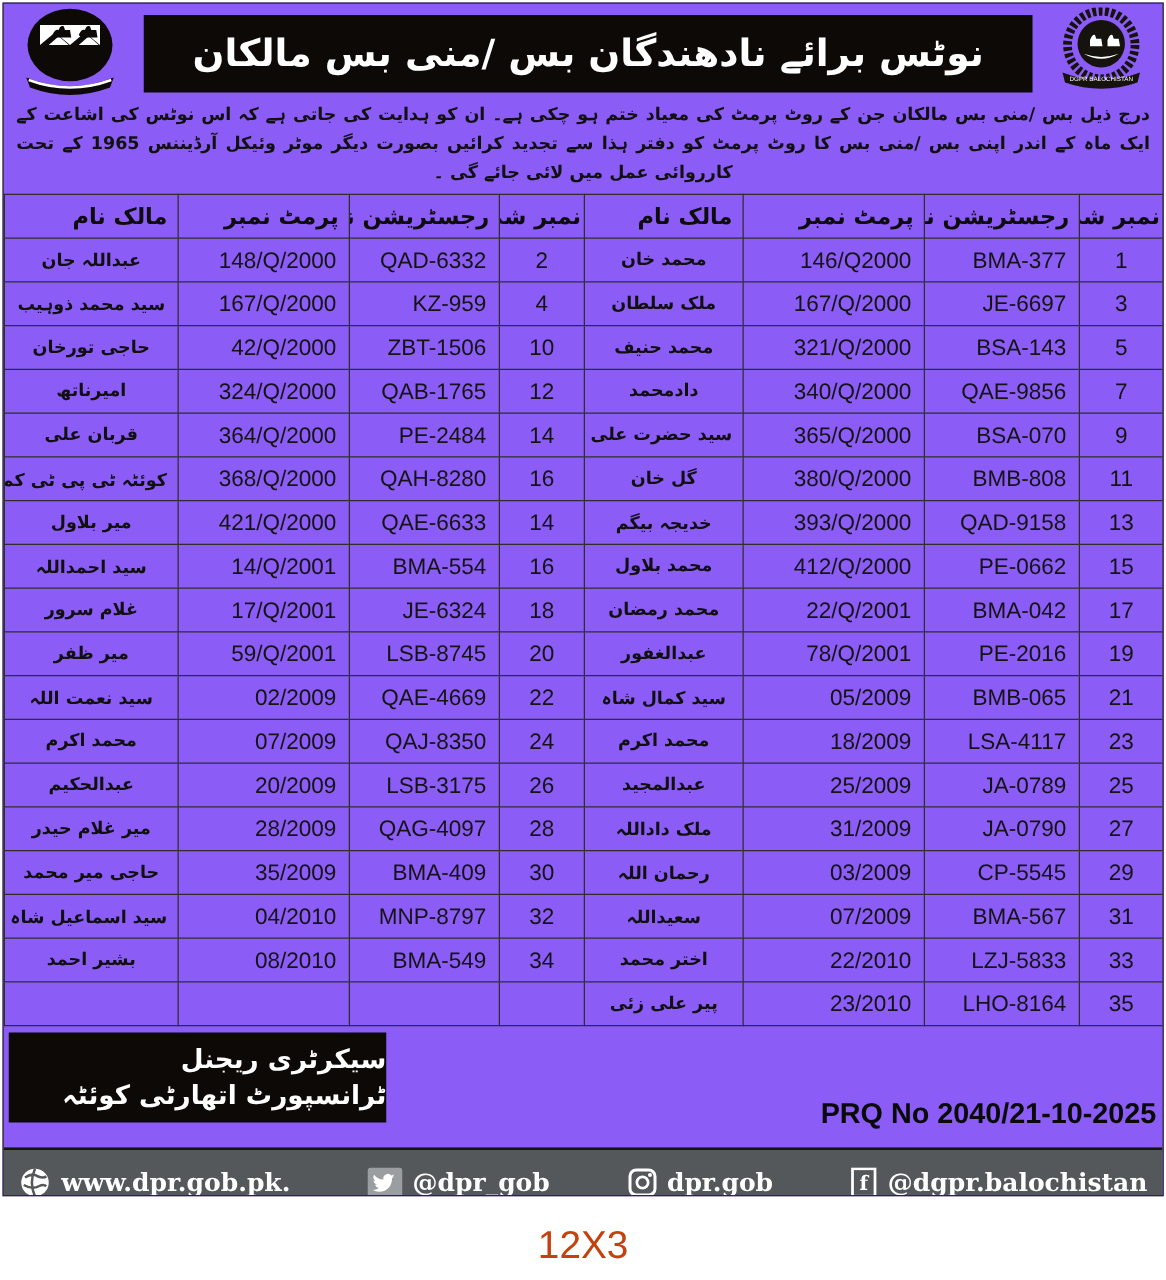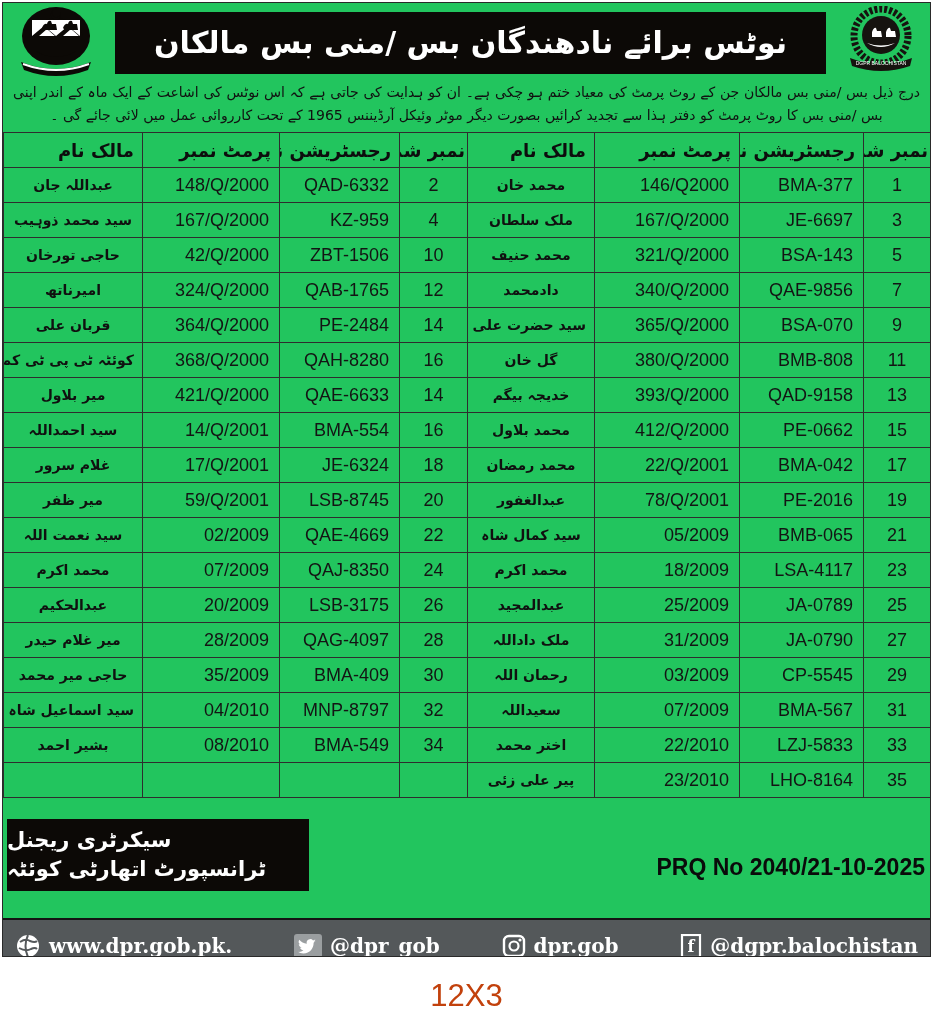--- a/index.html
+++ b/index.html
@@ -2,53 +2,53 @@
 <html lang="ur"><head>
 <meta charset="utf-8">
 <style>
   html,body{margin:0;padding:0;}
   body{
     width:933px;height:1024px;position:relative;background:#ffffff;
     font-family:"DejaVu Sans",sans-serif;
   }
   .ad{
     position:absolute;top:2px;left:2px;width:927px;height:953px;
-    border:1px solid #2a2a2a;background:#22c55e;overflow:hidden;
+    border:1px solid #2a2a2a;background:#8b5cf6;overflow:hidden;
   }
   
   .hdr{display:flex;align-items:center;height:76px;padding:3px 6px 0 6px;box-sizing:border-box;}
   .crest{flex:0 0 auto;}
   .title-bar{
     flex:1 1 auto;height:62px;margin:0 12px;background:#0c0906;color:#fff;
     display:flex;align-items:center;justify-content:center;
     direction:rtl;font-weight:bold;font-size:30px;letter-spacing:0.5px;
   }
   
   .notice{
     direction:rtl;text-align:justify;text-align-last:center;
-    font-weight:normal;font-size:14px;line-height:1.65;color:#111;
+    font-weight:bold;font-size:14px;line-height:1.65;color:#111;
     padding:2px 10px 5px 10px;
   }
   
   table{width:100%;border-collapse:collapse;direction:rtl;table-layout:fixed;}
   th,td{border:1px solid #2e2e2e;height:35px;overflow:hidden;white-space:nowrap;box-sizing:border-box;}
   th{font-weight:bold;font-size:18px;color:#0d0d0d;text-align:right;padding:0 8px;}
   th.h-serial{text-align:center;padding:0 2px;}
   td.c-serial{font-family:"Liberation Sans",sans-serif;font-size:18px;text-align:center;direction:ltr;color:#141414;}
   td.c-registration,td.c-permit{
     font-family:"Liberation Sans",sans-serif;font-size:18px;text-align:right;
     direction:ltr;padding:0 10px 0 4px;color:#141414;
   }
   td.c-owner{font-size:14px;font-weight:bold;text-align:center;direction:rtl;padding:0 8px;color:#101010;}
   
   .bottom{position:relative;height:84px;}
   .sig-box{
     position:absolute;left:4px;top:5px;width:302px;height:72px;background:#0c0906;color:#fff;
-    display:flex;flex-direction:column;justify-content:center;align-items:flex-end;
-    direction:rtl;font-weight:bold;font-size:21px;line-height:1.4;text-align:center;margin-top:16px;
+    display:flex;flex-direction:column;justify-content:center;align-items:flex-start;
+    direction:rtl;font-weight:bold;font-size:21px;line-height:1.4;text-align:center;
   }
   .prq{
     position:absolute;right:5px;bottom:1px;
     font-family:"Liberation Sans",sans-serif;font-weight:bold;font-size:23px;color:#0a0a0a;margin-left:40px;
   }
   
   .footer-bar{
     position:absolute;left:0;right:0;bottom:0;height:36px;background:#54585a;
     border-top:2px solid #141414;display:flex;align-items:center;justify-content:space-between;
     padding:0 12px;color:#fff;font-family:"DejaVu Serif",serif;font-weight:bold;font-size:20px;

